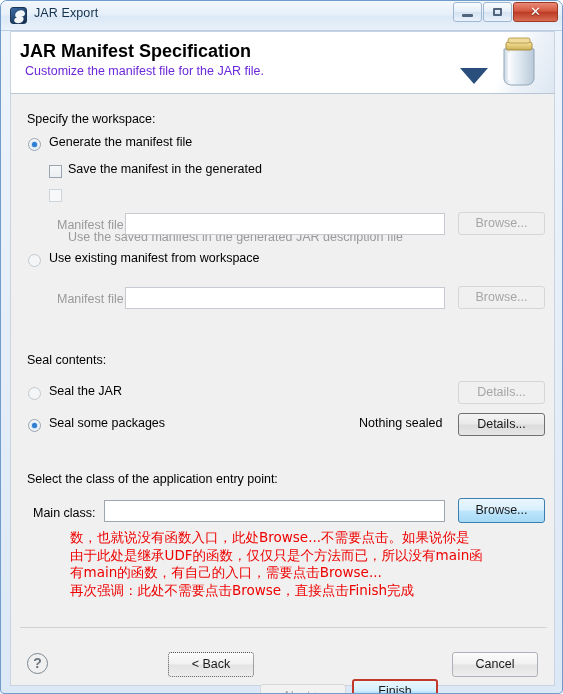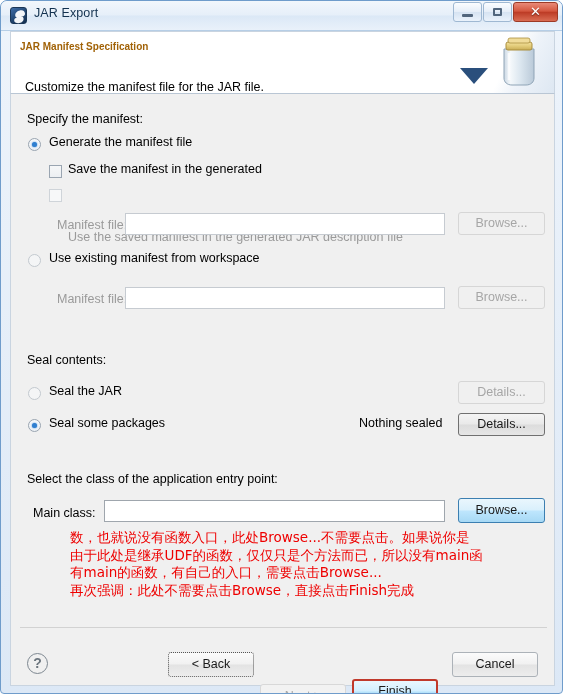--- a/index.html
+++ b/index.html
@@ -104,30 +104,30 @@
     width: 545px; height: 63px;
     box-sizing: border-box;
     background: #ffffff;
     border: 1px solid #c9d4e0;
     border-bottom: 1px solid #b9c6d4;
     overflow: hidden;
   }
   #header-title {
     position: absolute;
     left: 9px; top: 9px;
-    font-size: 10px;
+    font-size: 18px;
     font-weight: bold;
-    color: #a16207;
+    color: #000000;
     text-align: center;
   }
   #header-subtitle {
     position: absolute;
-    left: 14px; top: 48px;
+    left: 14px; top: 32px;
     font-size: 12.5px;
-    color: #000000;
+    color: #6d28d9;
     text-align: center;
   }
   #header-art {
     position: absolute;
     right: 0; top: 0;
     width: 110px; height: 62px;
     background: linear-gradient(115deg, #ffffff 55%, #eef3f9 70%, #dde7f2 100%);
   }
 
   
@@ -339,21 +339,21 @@
         <path d="M65 21 L65 48" stroke="#ffffff" stroke-width="2.5" opacity="0.75"></path>
         <path d="M16 36 L44 36 L30 52 Z" fill="#2a4f7c"></path>
       </svg>
     </div>
     <div id="header-title">JAR Manifest Specification</div>
     <div id="header-subtitle">Customize the manifest file for the JAR file.</div>
   </div>
 
   <div id="content">
 
-    <div class="lbl" style="left:16px; top:18px;">Specify the manifest:</div>
+    <div class="lbl" style="left:16px; top:18px;">Specify the workspace:</div>
 
     <div class="radio checked" style="left:17px; top:44px;"></div>
     <div class="lbl" style="left:38px; top:41px;">Generate the manifest file</div>
 
     <div class="checkbox" style="left:38px; top:71px;"></div>
     <div class="lbl" style="left:57px; top:68px;">Save the manifest in the generated</div>
 
     <div class="checkbox disabled" style="left:38px; top:95px;"></div>
     <div class="lbl dim" style="left:57px; top:92px;margin-top:44px;">Use the saved manifest in the generated JAR description file</div>
 

